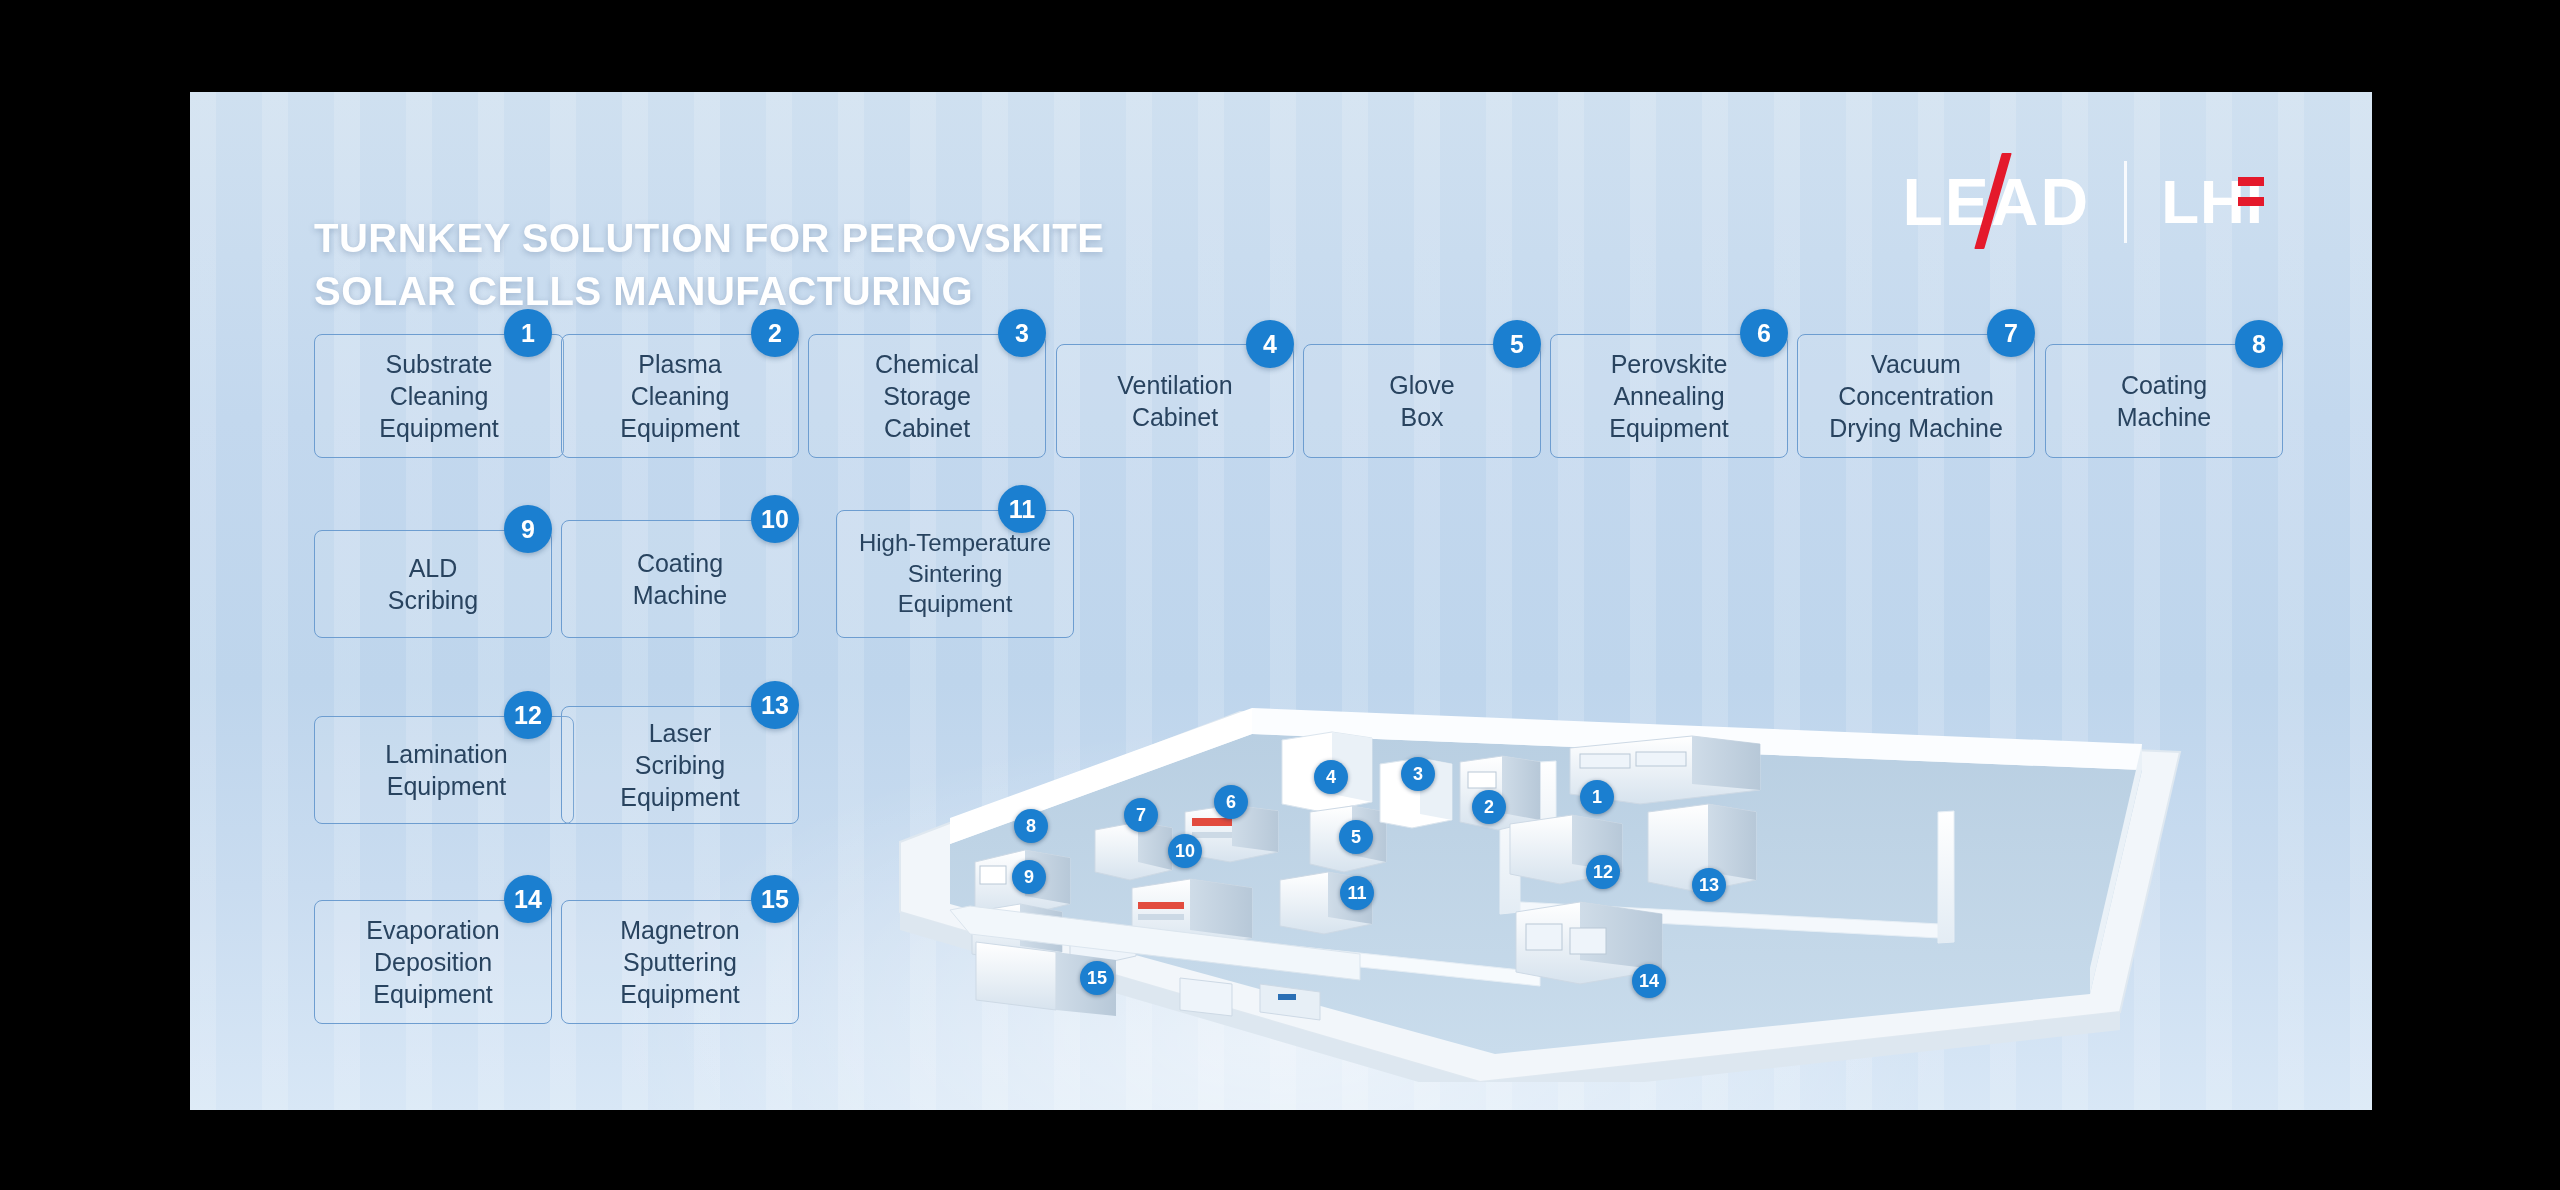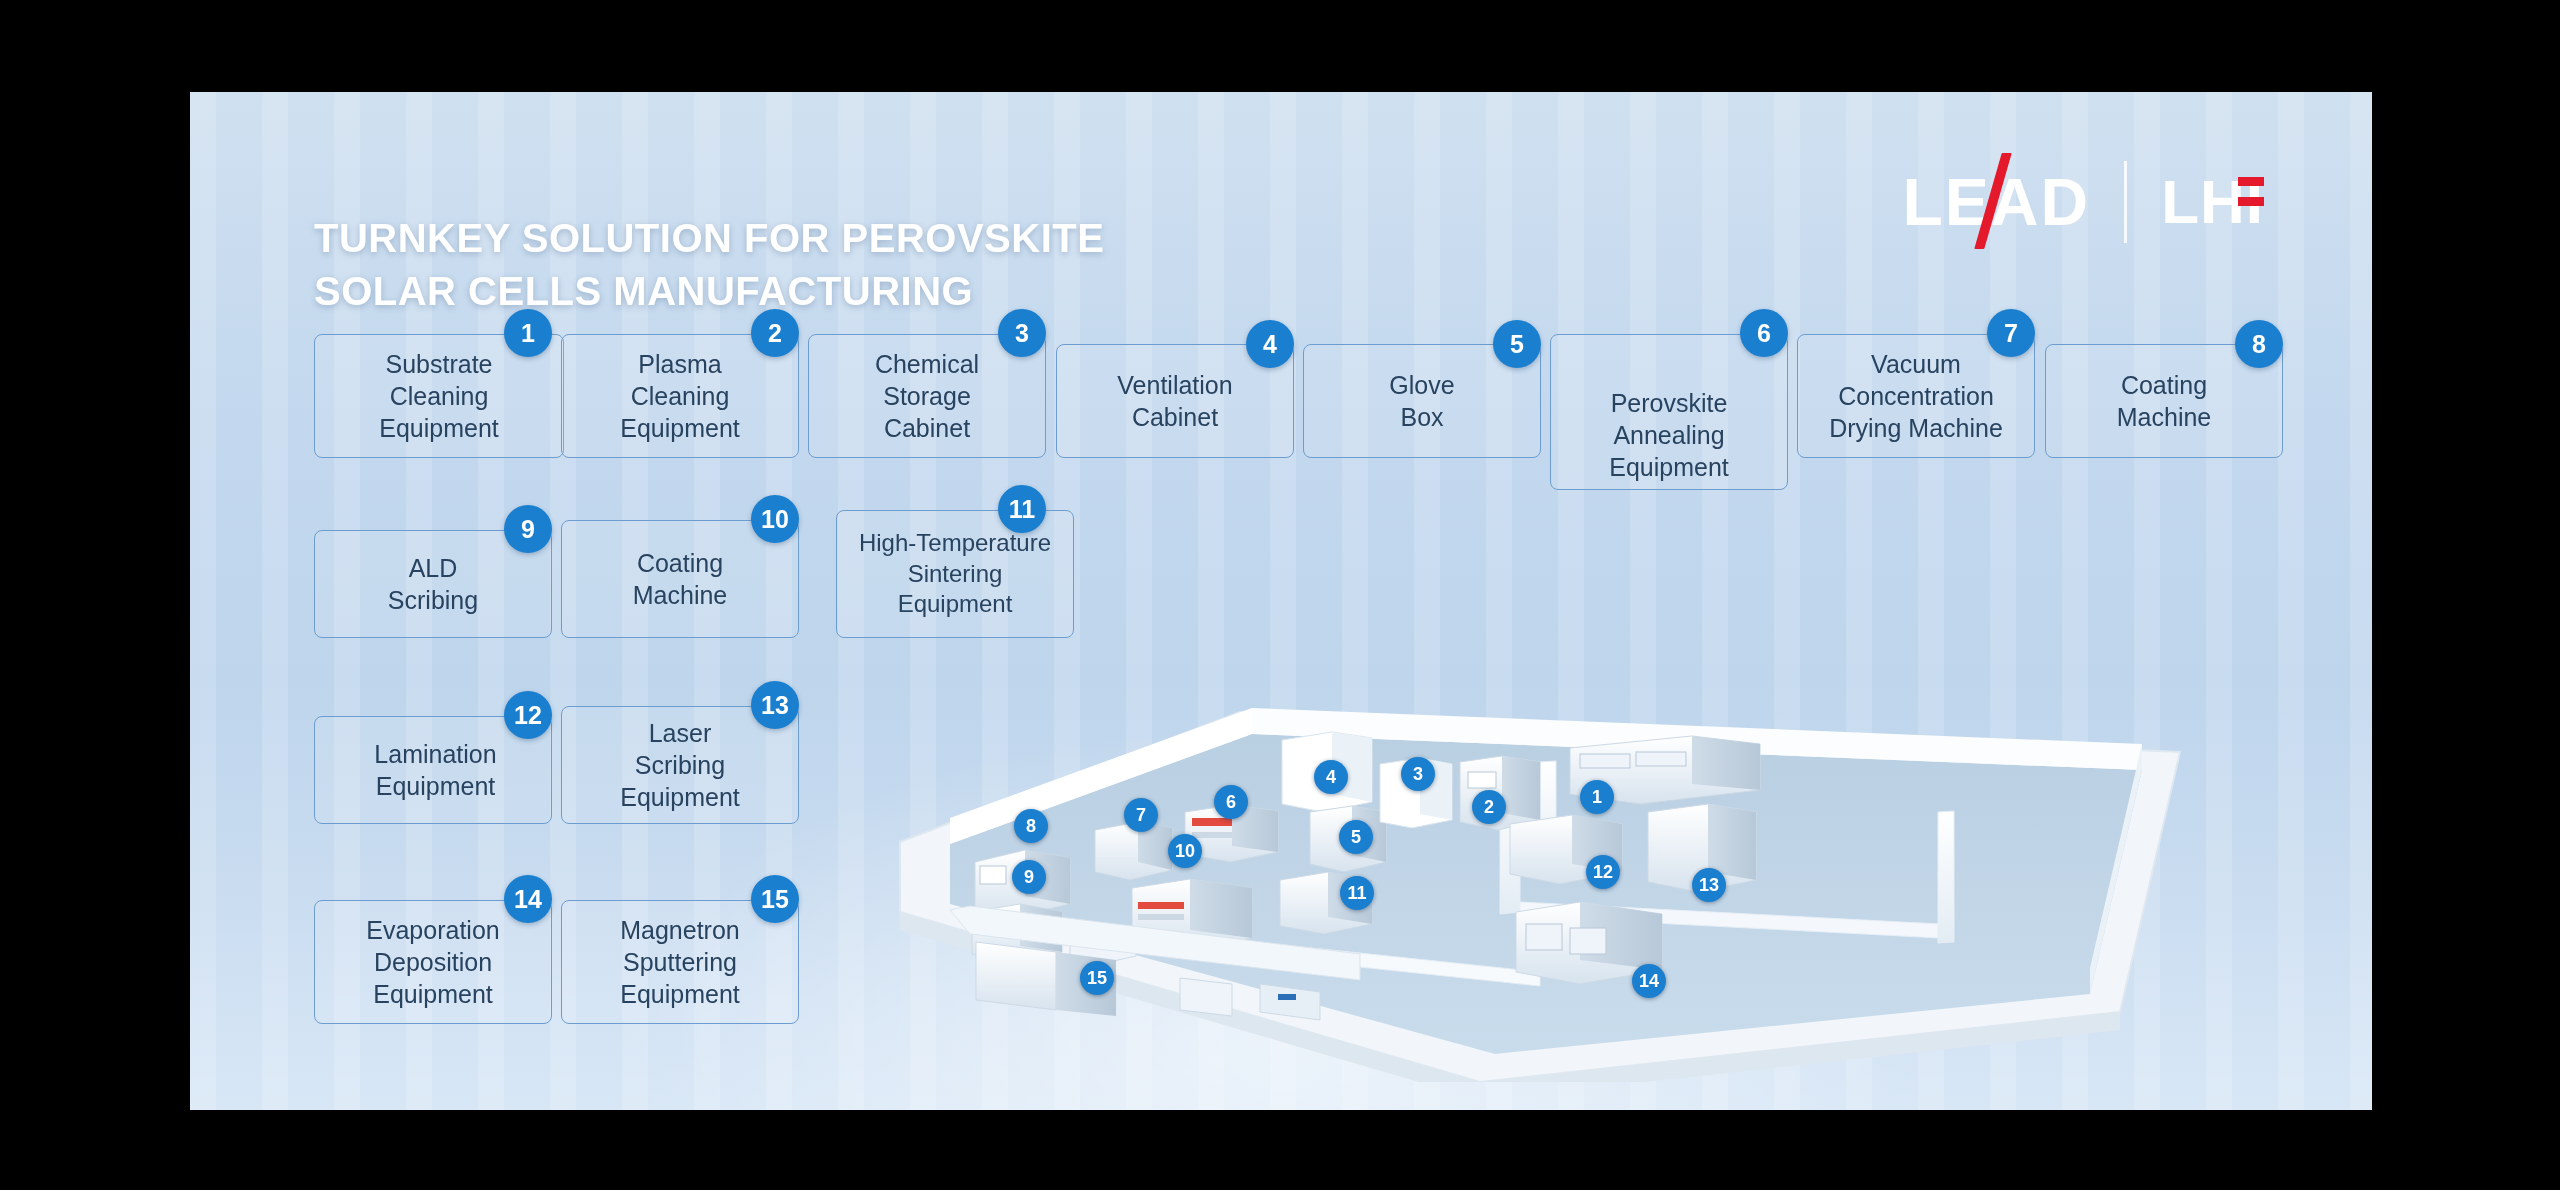--- a/index.html
+++ b/index.html
@@ -238,21 +238,21 @@
     </div>
 
     <div class="card" style="left:1113px; top:252px; width:238px; height:114px;">
       <span class="lbl">Glove
 Box</span>
     </div>
     <div class="badge" style="left:1303px; top:228px;">
       <span>5</span>
     </div>
 
-    <div class="card" style="left:1360px; top:242px; width:238px; height:156px;align-items:flex-end;">
+    <div class="card" style="left:1360px; top:242px; width:238px; height:124px;">
       <span class="lbl">Perovskite
 Annealing
 Equipment</span>
     </div>
     <div class="badge" style="left:1550px; top:217px;">
       <span>6</span>
     </div>
 
     <div class="card" style="left:1607px; top:242px; width:238px; height:124px;">
       <span class="lbl">Vacuum
@@ -289,21 +289,21 @@
 
     <div class="card" style="left:618px; top:418px; width:238px; height:128px;margin-left:28px;">
       <span class="lbl" style="font-size:24px;">High-Temperature
 Sintering
 Equipment</span>
     </div>
     <div class="badge" style="left:808px; top:393px;">
       <span>11</span>
     </div>
 
-    <div class="card" style="left:124px; top:624px; width:238px; height:108px;padding-left:13px;">
+    <div class="card" style="left:124px; top:624px; width:260px; height:108px;padding-left:13px;">
       <span class="lbl">Lamination
 Equipment</span>
     </div>
     <div class="badge" style="left:314px; top:599px;">
       <span>12</span>
     </div>
 
     <div class="card" style="left:371px; top:614px; width:238px; height:118px;">
       <span class="lbl">Laser
 Scribing

